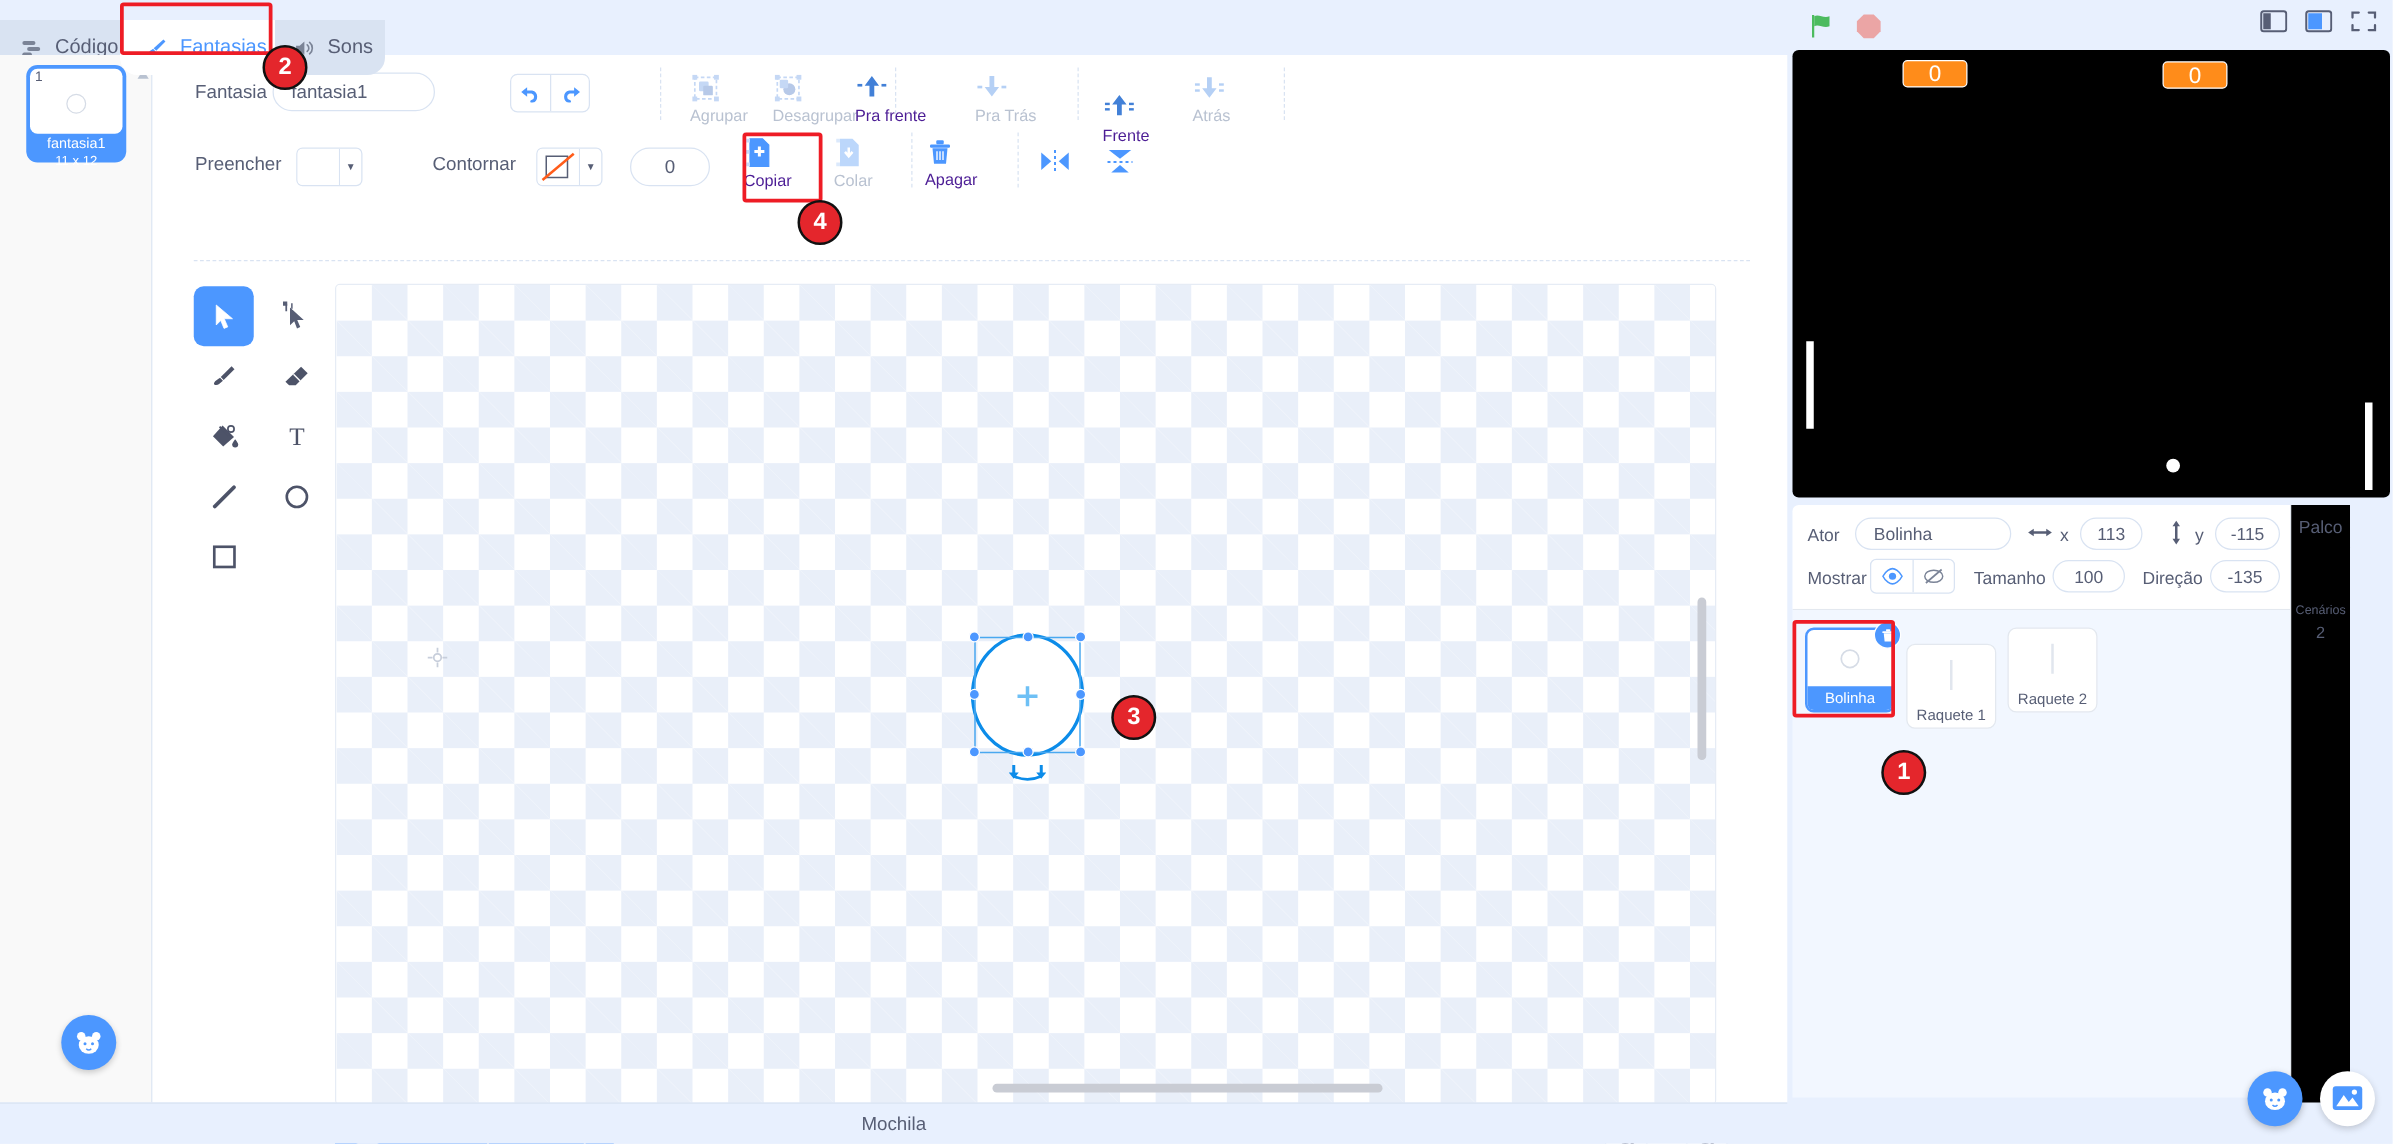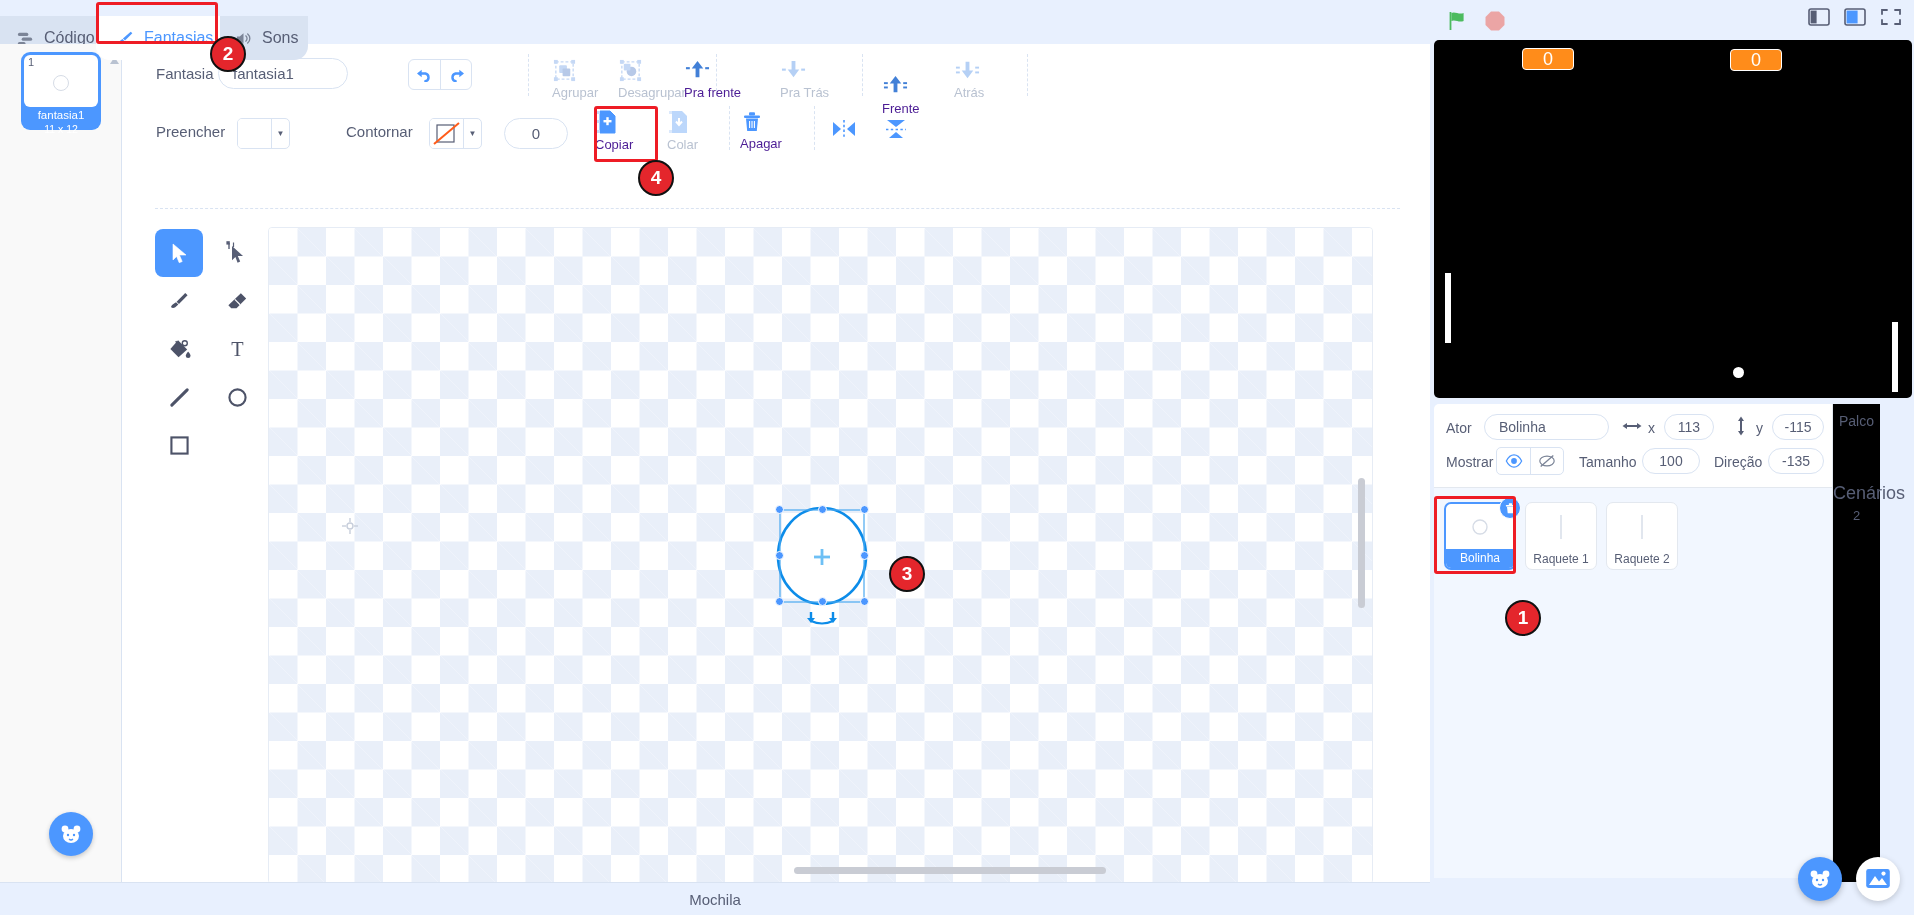--- a/index.html
+++ b/index.html
@@ -169,21 +169,21 @@
   .sprite .nm { font-size:12px; color:#575e75; width:100%; text-align:center; padding:2px 0 3px;}
   .sprite.sel .nm { background:#4c97ff; color:#fff; border-radius:0 0 5px 5px;}
   .sp-thumb { flex:1; width:100%; display:flex; align-items:center; justify-content:center;}
   .del-badge { position:absolute; right:-7px; top:-7px; width:22px;height:22px;border-radius:50%;
                background:#4c97ff; border:1px solid #fff; display:flex;align-items:center;justify-content:center;}
 
   .stagecol { position:absolute; left:402px; top:404px; width:48px; height:478px; background:#000000;
               border-left:1px solid #e3e8ef; }
   .stagecol .ttl { text-align:center; font-size:14px; color:#575e75; padding:9px 0 6px;}
   .stagecol .sbox { margin:0 auto; width:46px;height:38px;background:#000;border-radius:3px;}
-  .stagecol .cn { text-align:center; font-size:18px; color:#575e75; padding-top:10px;}
+  .stagecol .cn { text-align:center; font-size:10px; color:#575e75; padding-top:10px;}
   .stagecol .cnum { text-align:center; font-size:13px; color:#575e75; padding-top:4px;}
 
   .fabs { position:absolute; right:14px; bottom:14px; display:flex; gap:14px; align-items:center;}
   .fab { width:44px;height:44px;border-radius:50%;background:#4c97ff;display:flex;align-items:center;justify-content:center;
          box-shadow:0 2px 6px rgba(0,0,0,.25); cursor:pointer;}
   .fab.light { background:#fff; box-shadow:0 2px 6px rgba(0,0,0,.18);}
 </style>
 </head>
 <body>
 
@@ -690,21 +690,21 @@
         </div>
         <div class="nm">Bolinha</div>
         <span class="del-badge">
           <svg width="13" height="13" viewBox="0 0 14 14">
             <rect x="2" y="3.2" width="10" height="1.6" rx="0.6" fill="#fff"></rect>
             <path d="M3.2 5 h7.6 l-0.8 7 h-6 z" fill="#fff"></path>
             <rect x="5.2" y="1.4" width="3.6" height="2" rx="0.6" fill="#fff"></rect>
           </svg>
         </span>
       </div>
-      <div class="sprite" style="left:91px;">
+      <div class="sprite" style="left:91px;margin-top:13px;">
         <div class="sp-thumb">
           <div style="width:2px;height:24px;background:#e1e6ee;"></div>
         </div>
         <div class="nm">Raquete 1</div>
       </div>
       <div class="sprite" style="left:172px;">
         <div class="sp-thumb">
           <div style="width:2px;height:24px;background:#e1e6ee;"></div>
         </div>
         <div class="nm">Raquete 2</div>

